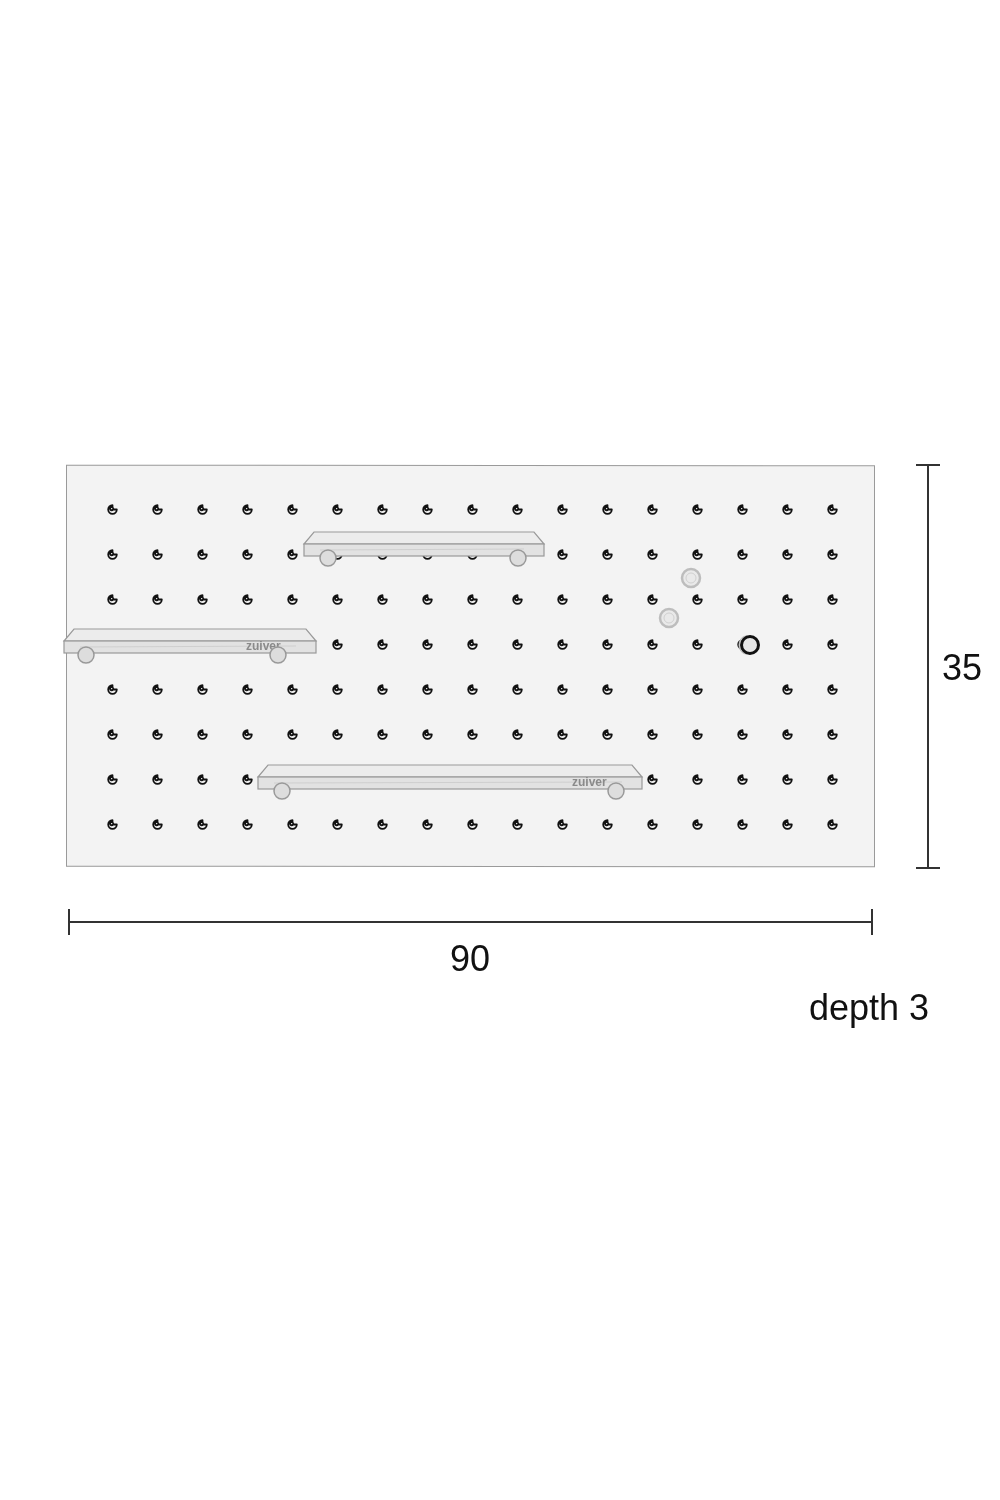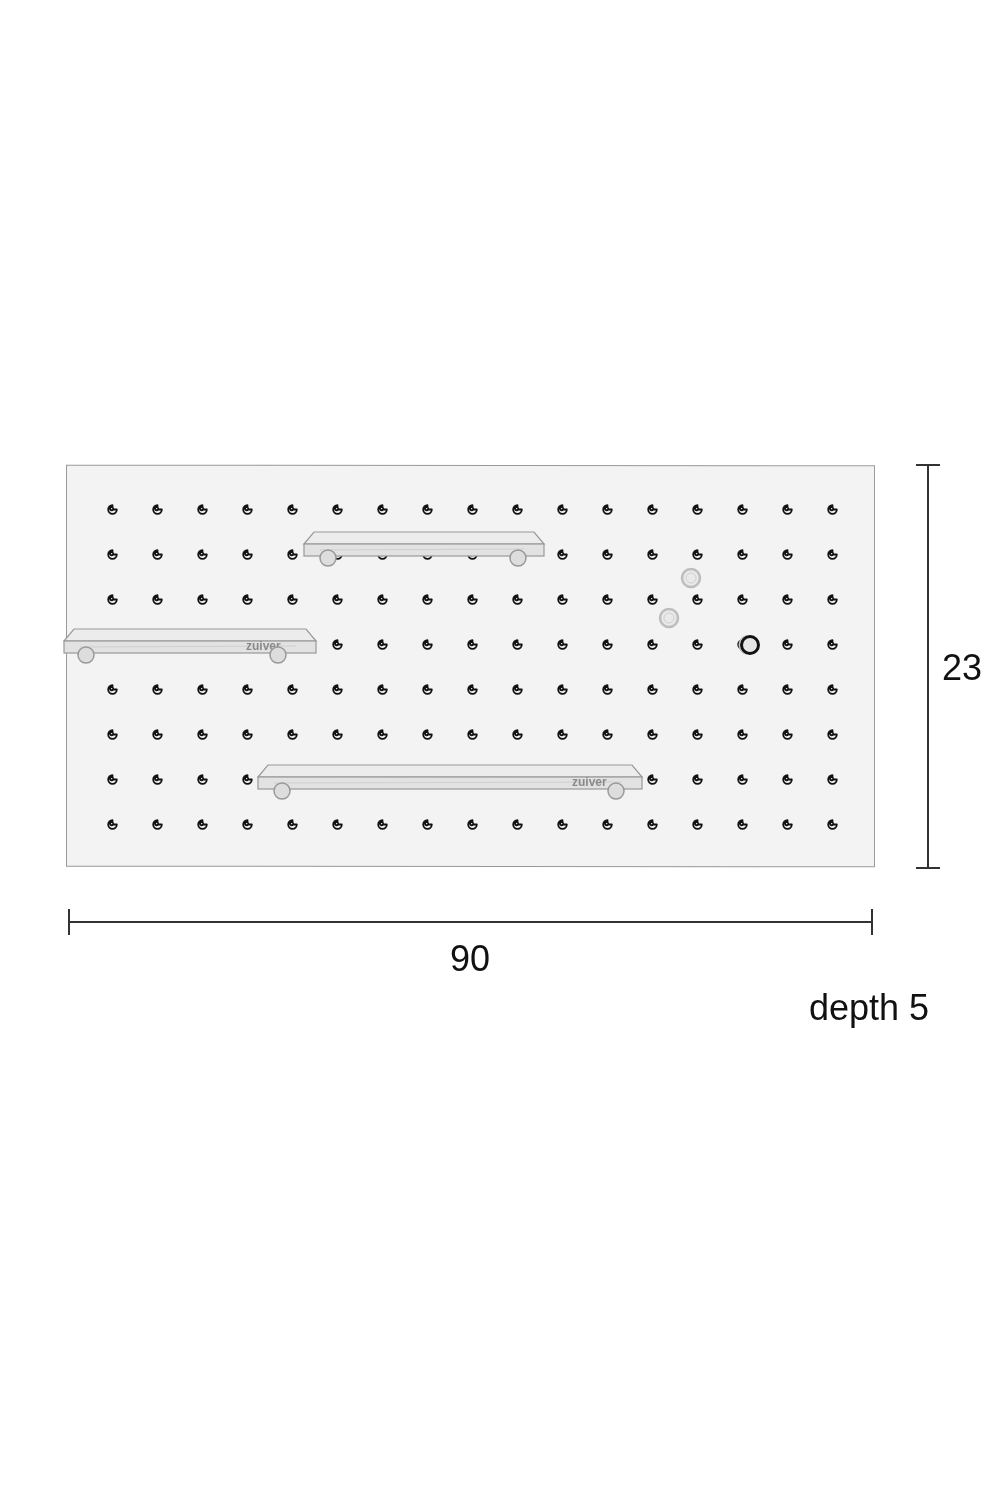--- a/index.html
+++ b/index.html
@@ -752,21 +752,21 @@
   </svg>
       </div>
     </div>
 </div>
 
 <svg style="position:absolute;left:910px;top:460px;" width="40" height="415">
   <line x1="18" y1="5" x2="18" y2="408" stroke="#333" stroke-width="2"></line>
   <line x1="6" y1="5" x2="30" y2="5" stroke="#333" stroke-width="2"></line>
   <line x1="6" y1="408" x2="30" y2="408" stroke="#333" stroke-width="2"></line>
 </svg>
-<div class="dim-label" style="left:942px;top:647px;">23</div>
+<div class="dim-label" style="left:942px;top:647px;">35</div>
 
 <svg style="position:absolute;left:62px;top:905px;" width="820" height="35">
   <line x1="7" y1="17" x2="810" y2="17" stroke="#333" stroke-width="2"></line>
   <line x1="7" y1="4" x2="7" y2="30" stroke="#333" stroke-width="2"></line>
   <line x1="810" y1="4" x2="810" y2="30" stroke="#333" stroke-width="2"></line>
 </svg>
 <div class="dim-label" style="left:450px;top:938px;">90</div>
-<div class="dim-label" style="left:809px;top:987px;">depth 5</div>
+<div class="dim-label" style="left:809px;top:987px;">depth 3</div>
 
 </body></html>

